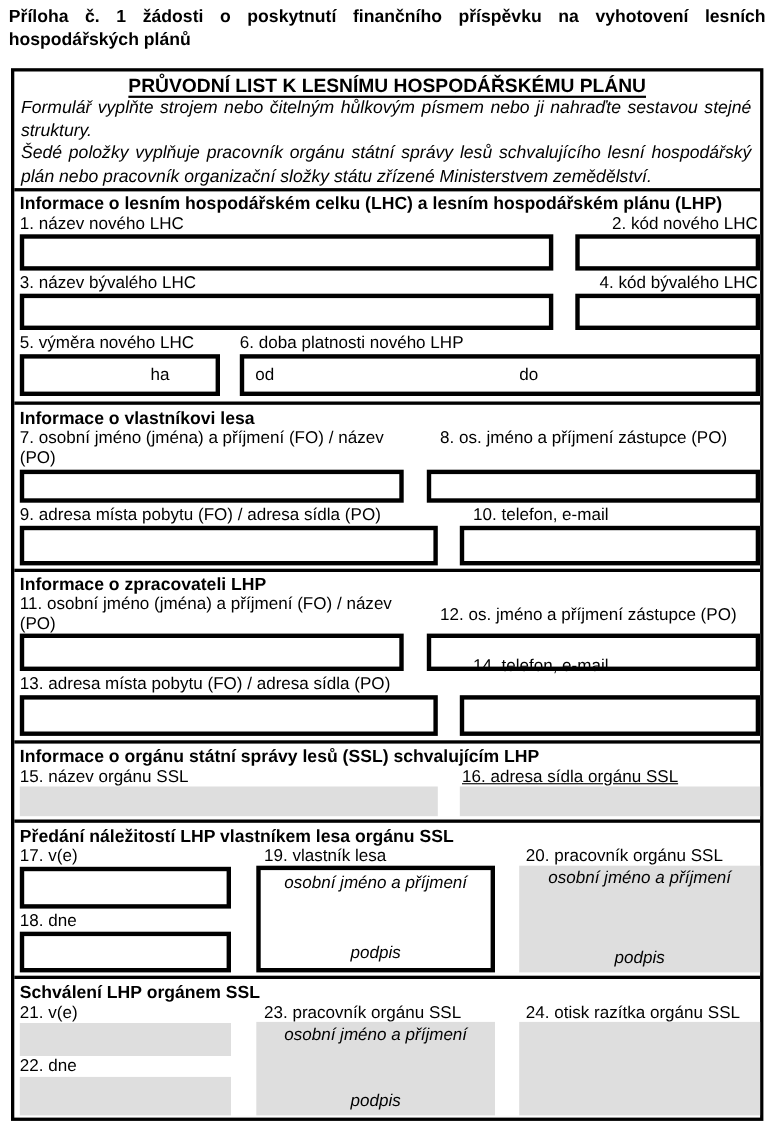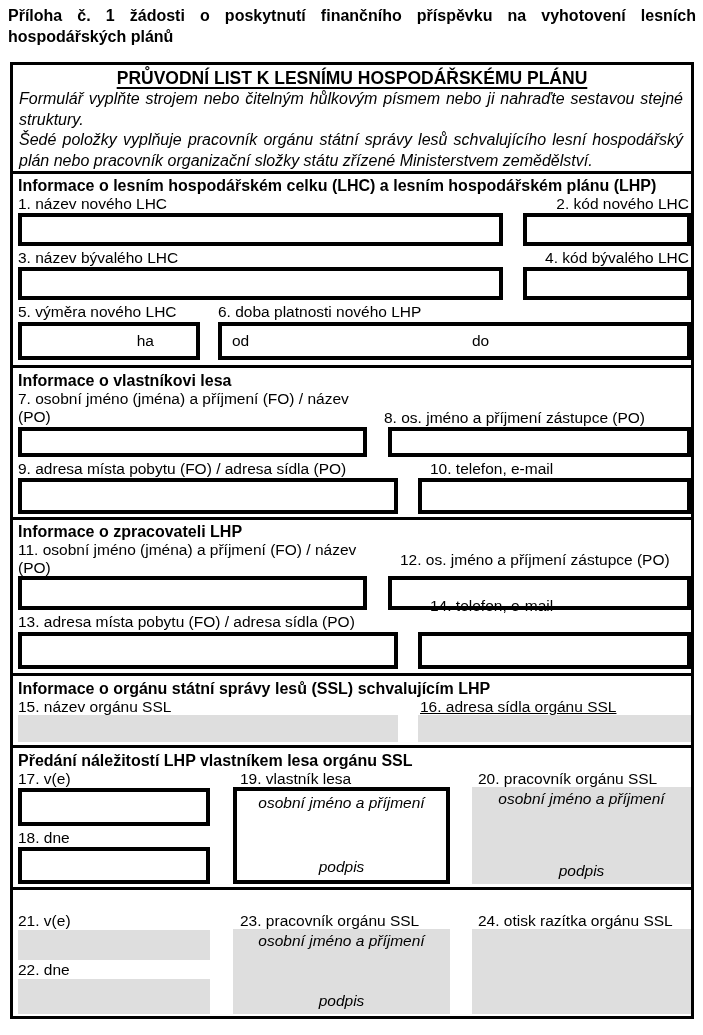--- a/index.html
+++ b/index.html
@@ -65,21 +65,21 @@
     </div>
     <div class="box unitbox" style="top:257px;left:205px;width:473px;height:38px;">
       <span class="unit-od">od</span>
       <span class="unit-do">do</span>
     </div>
 
     <div class="divider" style="top:300px;"></div>
 
     <div class="hdr" style="top:307px;left:5px;">Informace o vlastníkovi lesa</div>
     <div class="lbl wrap" style="top:325px;left:5px;width:350px;">7. osobní jméno (jména) a příjmení (FO) / název (PO)</div>
-    <div class="lbl" style="top:325px;left:371px;margin-top:19px;">8. os. jméno a příjmení zástupce (PO)</div>
+    <div class="lbl" style="top:325px;left:387px;">8. os. jméno a příjmení zástupce (PO)</div>
     <div class="box" style="top:362px;left:5px;width:349px;height:30px;"></div>
     <div class="box" style="top:362px;left:375px;width:303px;height:30px;"></div>
     <div class="lbl" style="top:395px;left:5px;">9. adresa místa pobytu (FO) / adresa sídla (PO)</div>
     <div class="lbl" style="top:395px;left:417px;">10. telefon, e-mail</div>
     <div class="box" style="top:413px;left:5px;width:380px;height:36px;"></div>
     <div class="box" style="top:413px;left:405px;width:273px;height:36px;"></div>
 
     <div class="divider" style="top:452px;"></div>
 
     <div class="hdr" style="top:458px;left:5px;">Informace o zpracovateli LHP</div>
@@ -113,20 +113,21 @@
     </div>
     <div class="box shaded sigbox" style="top:722px;left:459px;width:219px;height:97px;">
       <span>osobní jméno a příjmení</span>
       <span>podpis</span>
     </div>
     <div class="lbl" style="top:764px;left:5px;">18. dne</div>
     <div class="box" style="top:782px;left:5px;width:192px;height:37px;"></div>
 
     <div class="divider" style="top:822px;"></div>
 
+    <div class="hdr" style="top:829px;left:5px;">Schválení LHP orgánem SSL</div>
     <div class="lbl" style="top:847px;left:5px;">21. v(e)</div>
     <div class="lbl" style="top:847px;left:227px;">23. pracovník orgánu SSL</div>
     <div class="lbl" style="top:847px;left:465px;">24. otisk razítka orgánu SSL</div>
     <div class="box shaded" style="top:865px;left:5px;width:192px;height:30px;"></div>
     <div class="box shaded sigbox" style="top:864px;left:220px;width:217px;height:85px;">
       <span>osobní jméno a příjmení</span>
       <span>podpis</span>
     </div>
     <div class="box shaded" style="top:864px;left:459px;width:219px;height:85px;"></div>
     <div class="lbl" style="top:896px;left:5px;">22. dne</div>

